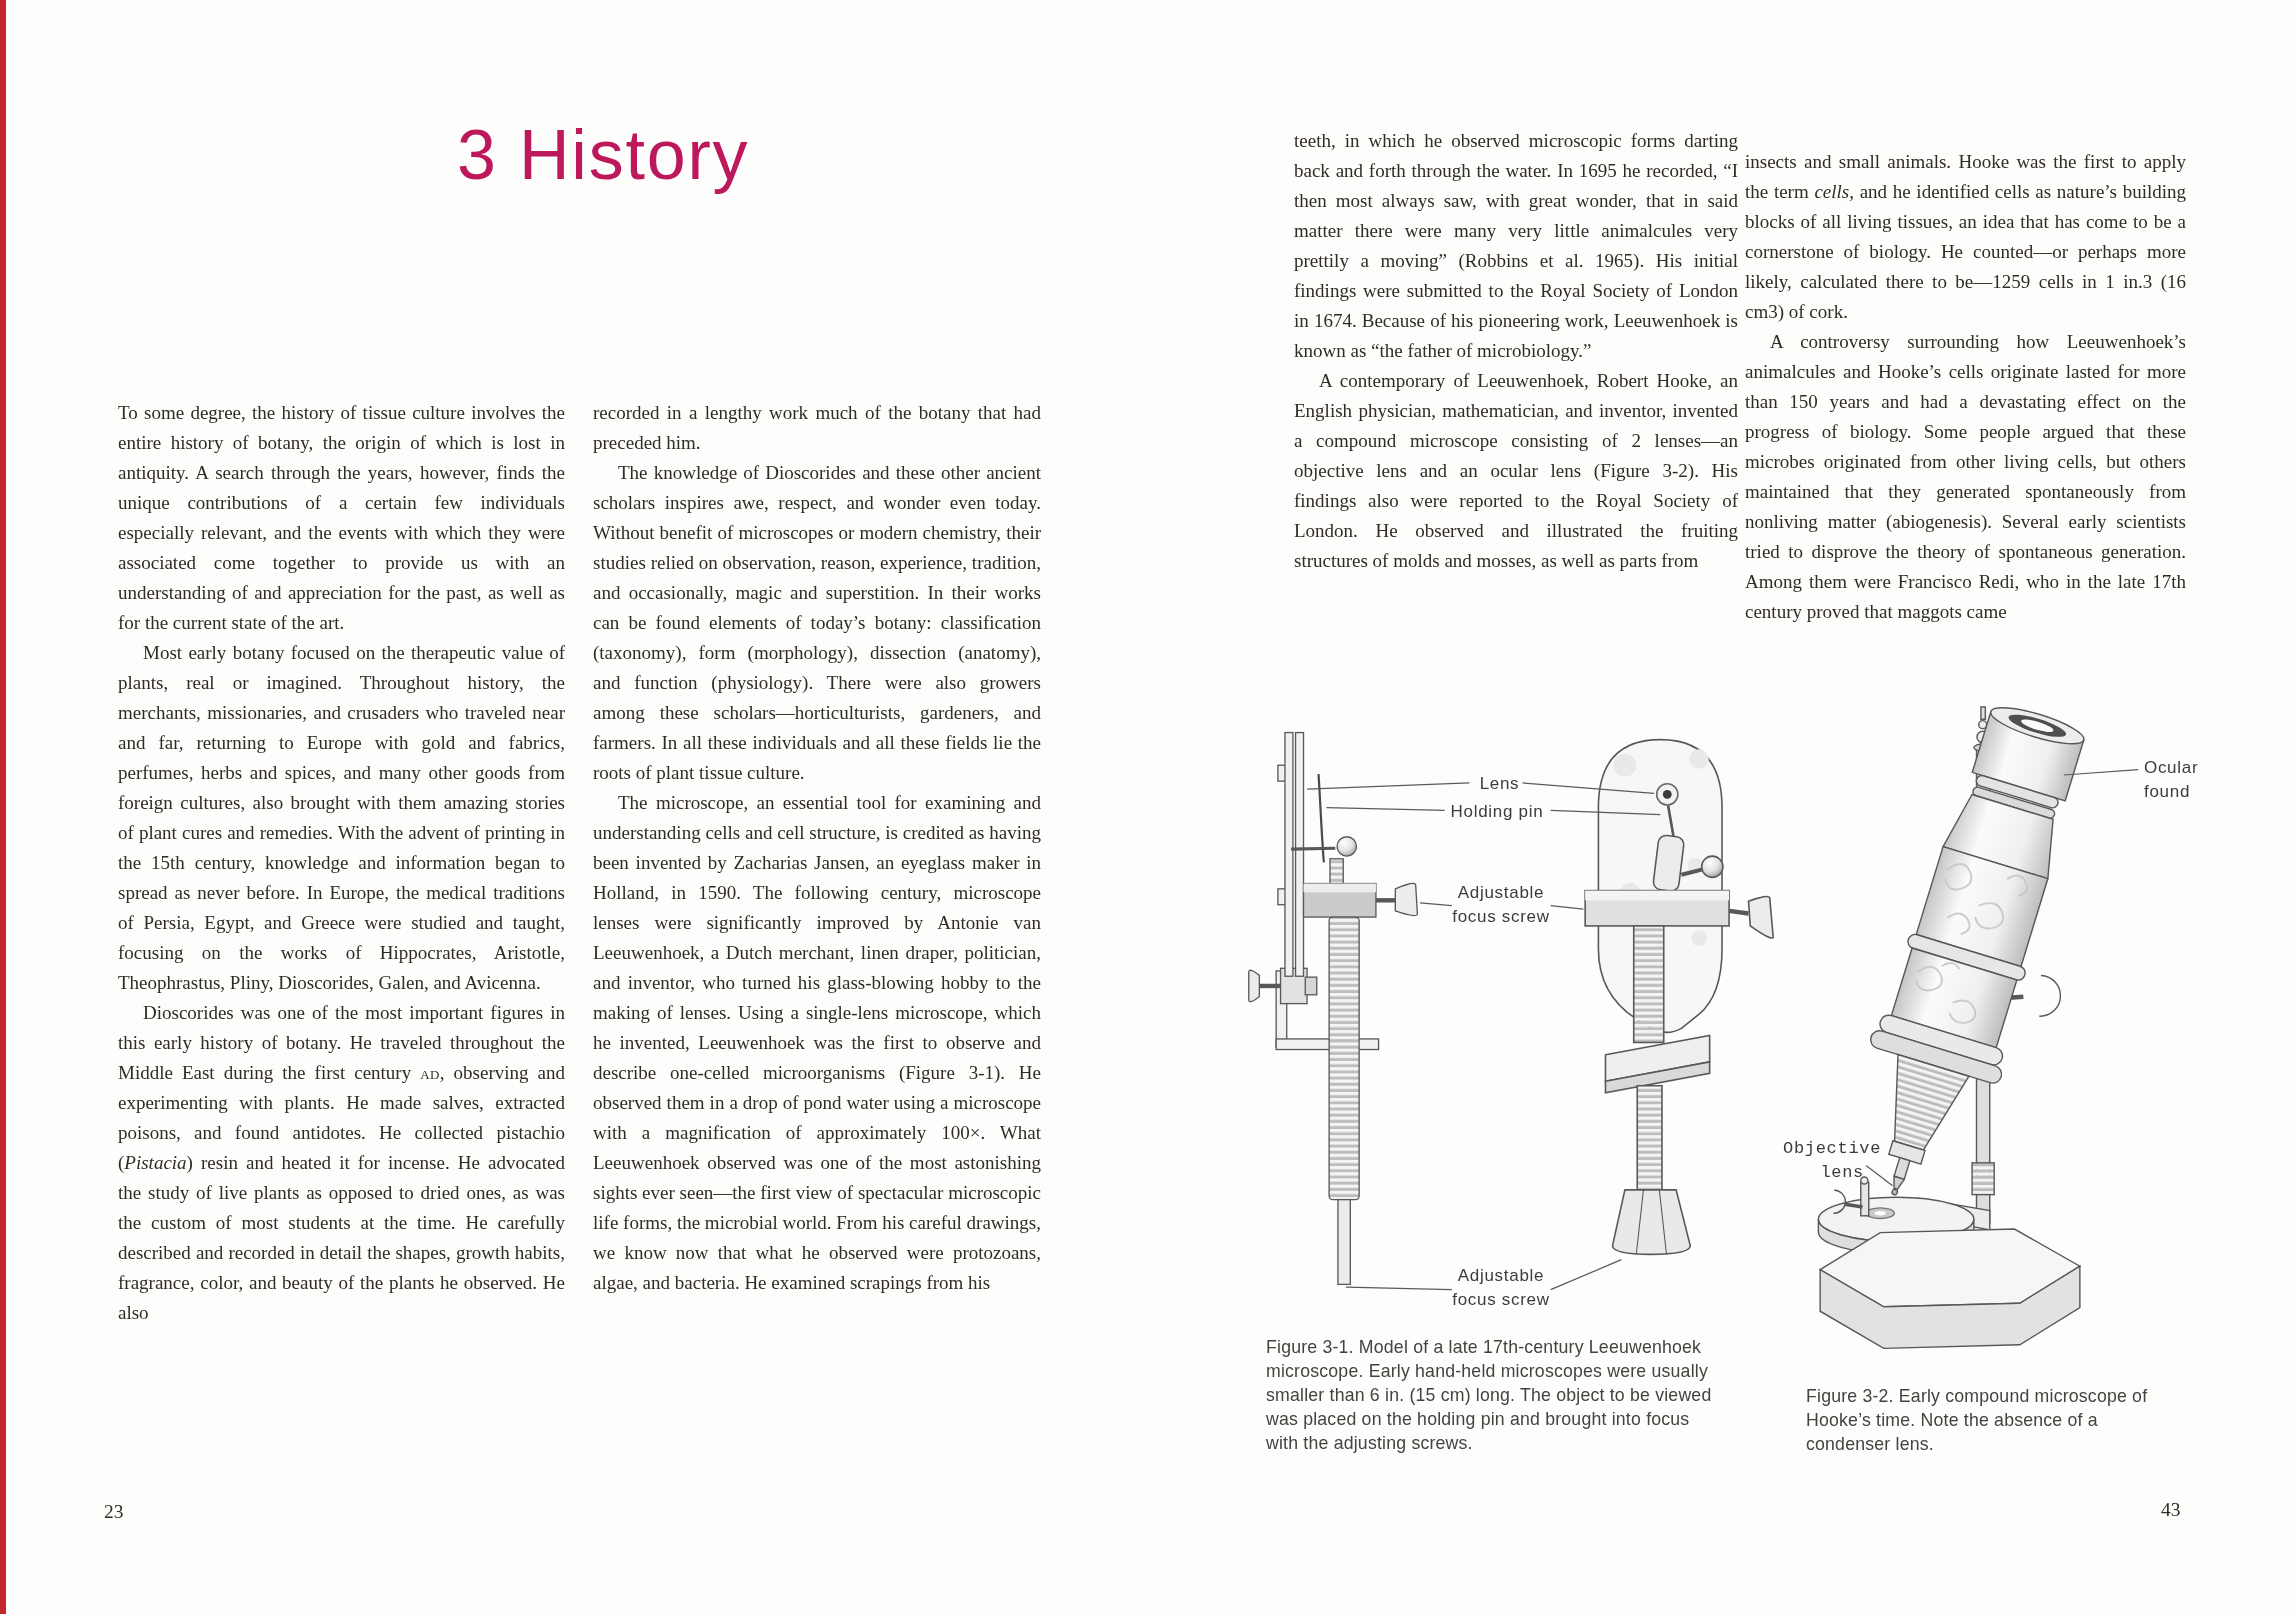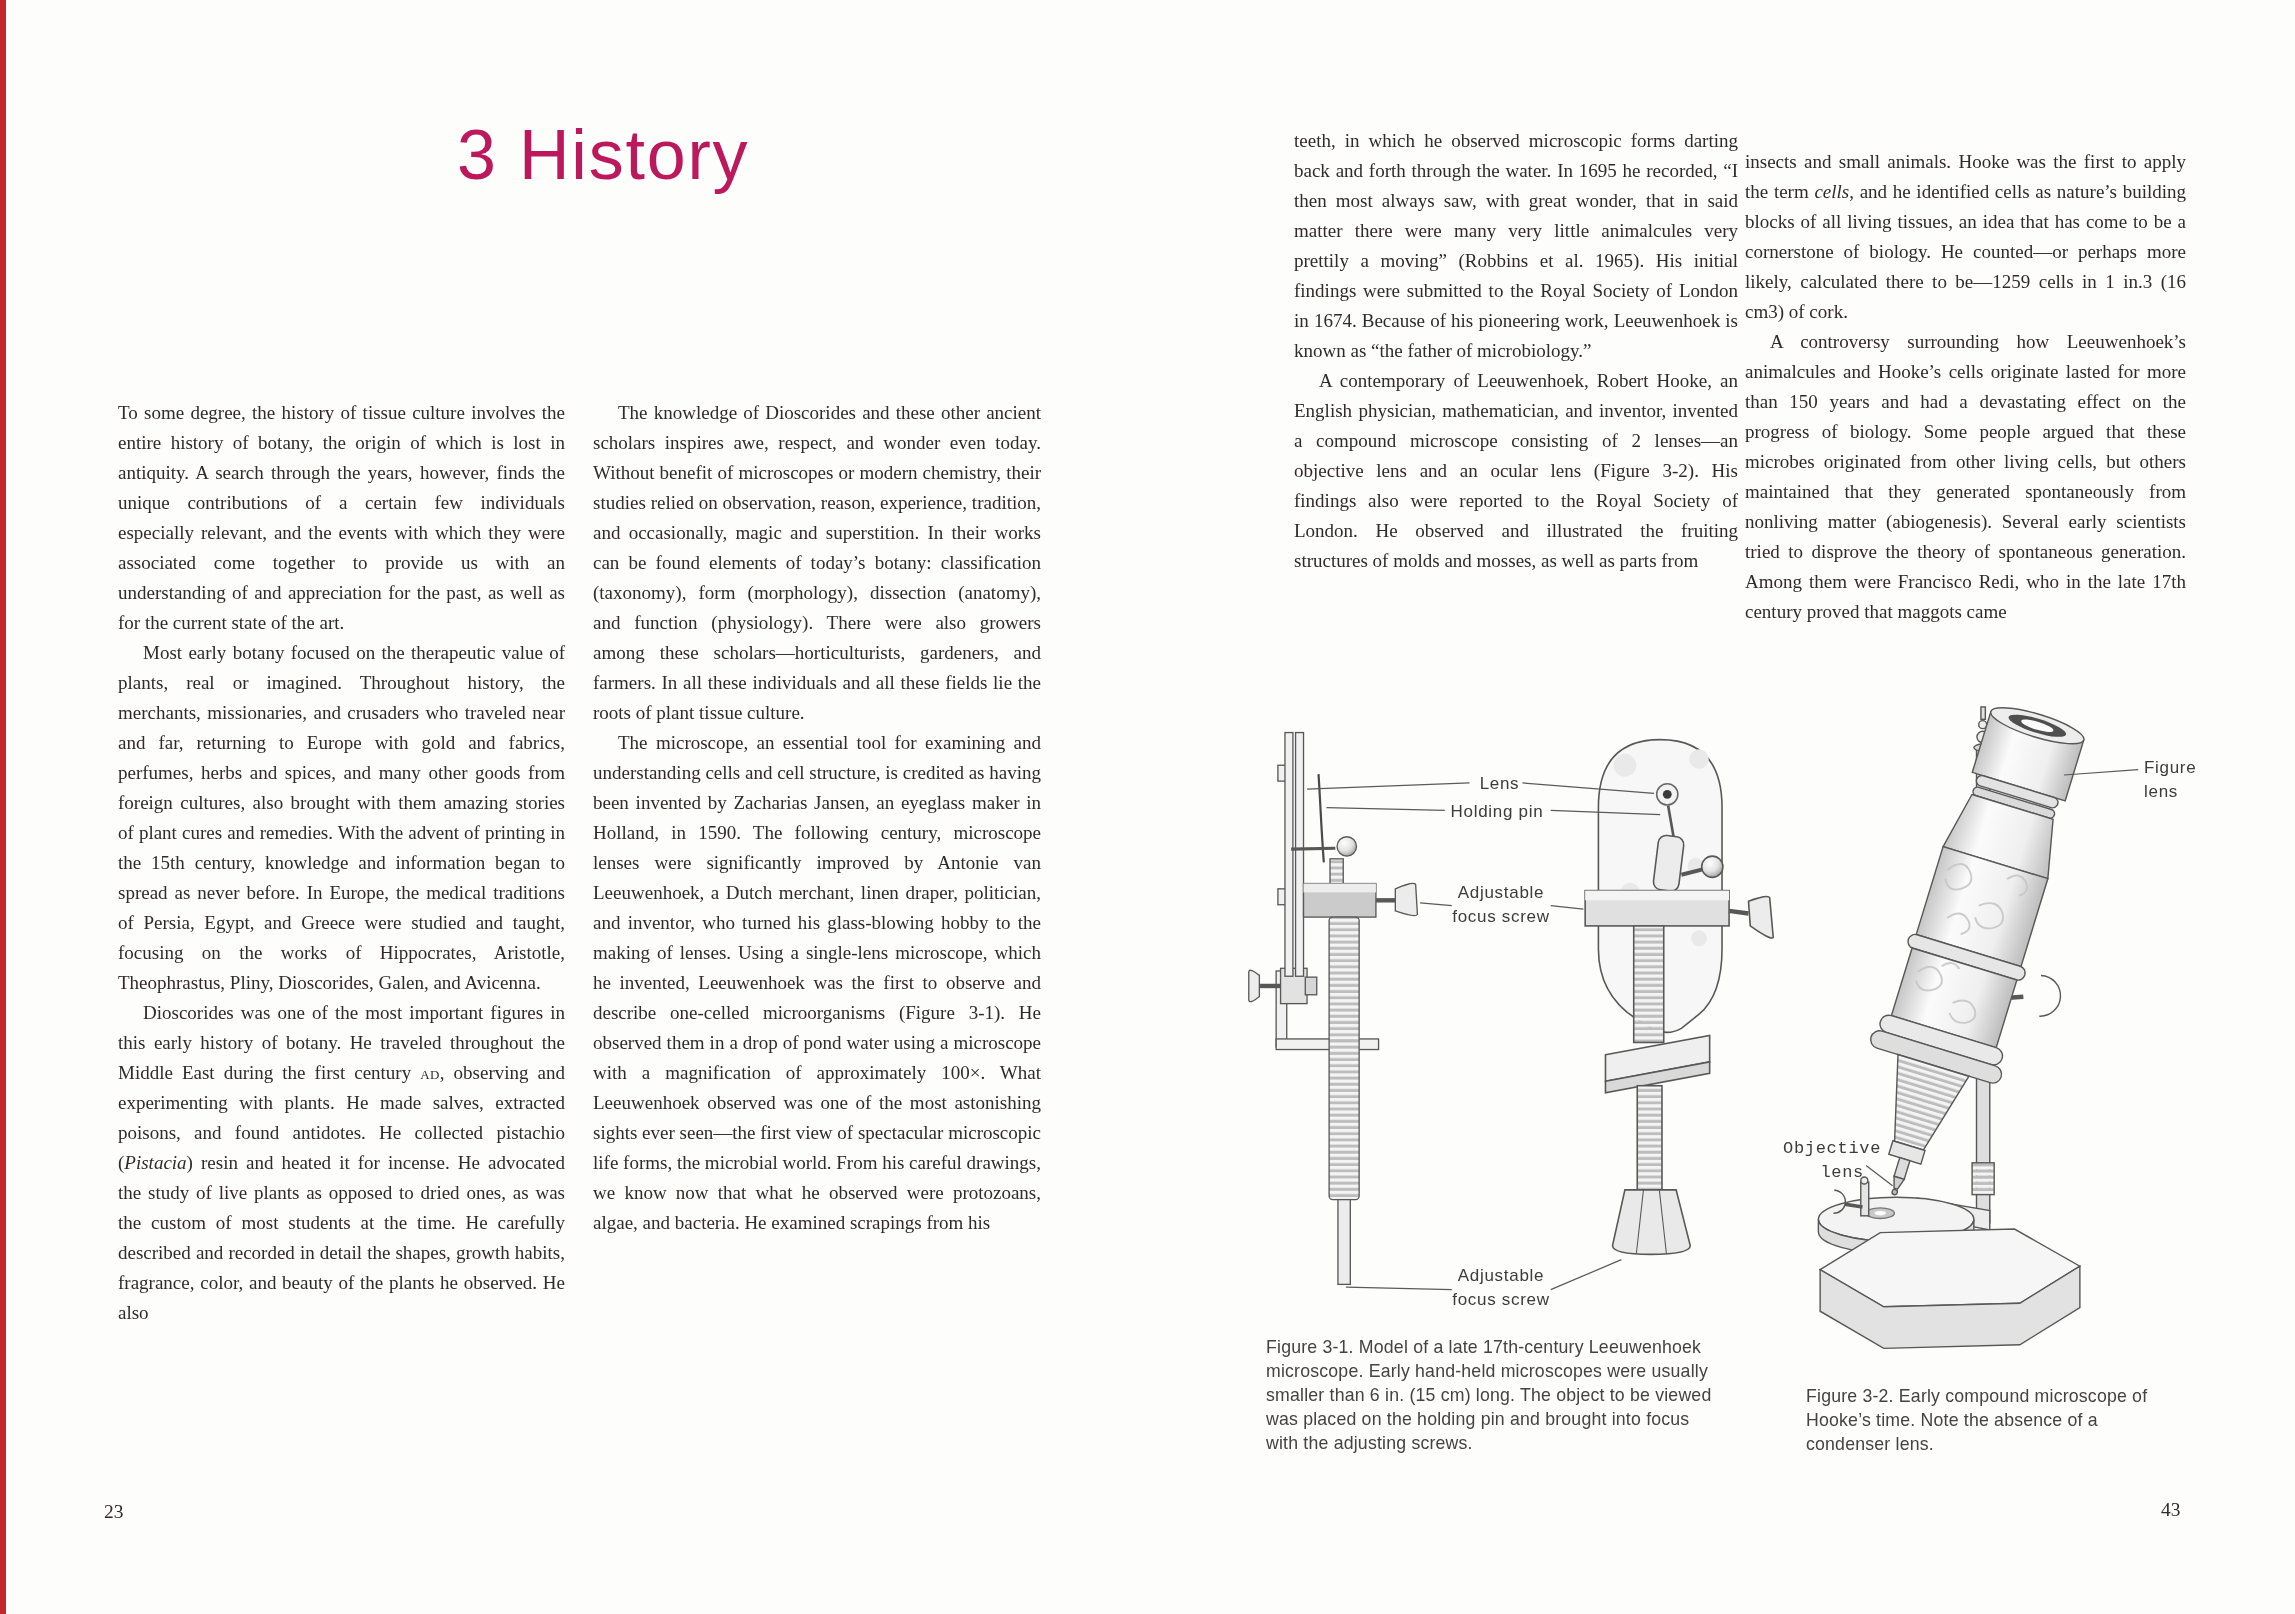--- a/index.html
+++ b/index.html
@@ -47,20 +47,21 @@
 <div class="abs" id="book-edge"></div>
 
 <div class="abs" id="chapter-title">3 History</div>
 
 <div class="abs col" id="l-col1">
     <p><span>To some degree, the history of tissue culture involves the entire history of botany, the origin of which is lost in antiquity. A search through the years, however, finds the unique contributions of a certain few individuals especially relevant, and the events with which they were associated come together to provide us with an understanding of and appreciation for the past, as well as for the current state of the art.</span></p>
     <p class="indent"><span>Most early botany focused on the therapeutic value of plants, real or imagined. Throughout history, the merchants, missionaries, and crusaders who traveled near and far, returning to Europe with gold and fabrics, perfumes, herbs and spices, and many other goods from foreign cultures, also brought with them amazing stories of plant cures and remedies. With the advent of printing in the 15th century, knowledge and information began to spread as never before. In Europe, the medical traditions of Persia, Egypt, and Greece were studied and taught, focusing on the works of Hippocrates, Aristotle, Theophrastus, Pliny, Dioscorides, Galen, and Avicenna.</span></p>
     <p class="indent"><span>Dioscorides was one of the most important figures in this early history of botany. He traveled throughout the Middle East during the first century </span><span class="sc">AD</span><span>, observing and experimenting with plants. He made salves, extracted poisons, and found antidotes. He collected pistachio (</span><em>Pistacia</em><span>) resin and heated it for incense. He advocated the study of live plants as opposed to dried ones, as was the custom of most students at the time. He carefully described and recorded in detail the shapes, growth habits, fragrance, color, and beauty of the plants he observed. He also</span></p>
   </div>
 <div class="abs col" id="l-col2">
+    <p><span>recorded in a lengthy work much of the botany that had preceded him.</span></p>
     <p class="indent"><span>The knowledge of Dioscorides and these other ancient scholars inspires awe, respect, and wonder even today. Without benefit of microscopes or modern chemistry, their studies relied on observation, reason, experience, tradition, and occasionally, magic and superstition. In their works can be found elements of today’s botany: classification (taxonomy), form (morphology), dissection (anatomy), and function (physiology). There were also growers among these scholars—horticulturists, gardeners, and farmers. In all these individuals and all these fields lie the roots of plant tissue culture.</span></p>
     <p class="indent"><span>The microscope, an essential tool for examining and understanding cells and cell structure, is credited as having been invented by Zacharias Jansen, an eyeglass maker in Holland, in 1590. The following century, microscope lenses were significantly improved by Antonie van Leeuwenhoek, a Dutch merchant, linen draper, politician, and inventor, who turned his glass-blowing hobby to the making of lenses. Using a single-lens microscope, which he invented, Leeuwenhoek was the first to observe and describe one-celled microorganisms (Figure 3-1). He observed them in a drop of pond water using a microscope with a magnification of approximately 100×. What Leeuwenhoek observed was one of the most astonishing sights ever seen—the first view of spectacular microscopic life forms, the microbial world. From his careful drawings, we know now that what he observed were protozoans, algae, and bacteria. He examined scrapings from his</span></p>
   </div>
 
 <div class="abs col" id="r-col1">
     <p><span>teeth, in which he observed microscopic forms darting back and forth through the water. In 1695 he recorded, “I then most always saw, with great wonder, that in said matter there were many very little animalcules very prettily a moving” (Robbins et al. 1965). His initial findings were submitted to the Royal Society of London in 1674. Because of his pioneering work, Leeuwenhoek is known as “the father of microbiology.”</span></p>
     <p class="indent"><span>A contemporary of Leeuwenhoek, Robert Hooke, an English physician, mathematician, and inventor, invented a compound microscope consisting of 2 lenses—an objective lens and an ocular lens (Figure 3-2). His findings also were reported to the Royal Society of London. He observed and illustrated the fruiting structures of molds and mosses, as well as parts from</span></p>
   </div>
 <div class="abs col" id="r-col2">
     <p><span>insects and small animals. Hooke was the first to apply the term </span><em>cells</em><span>, and he identified cells as nature’s building blocks of all living tissues, an idea that has come to be a cornerstone of biology. He counted—or perhaps more likely, calculated there to be—1259 cells in 1 in.3 (16 cm3) of cork.</span></p>
@@ -226,18 +227,18 @@
   <g stroke="#5a5a5a" stroke-width="1.4">
     <line x1="402" y1="97" x2="318" y2="103"></line>
     <line x1="94" y1="545" x2="124" y2="568"></line>
   </g>
 </svg>
 
 <div class="abs figlabel" id="label-lens">Lens</div>
 <div class="abs figlabel" id="label-holding-pin">Holding pin</div>
 <div class="abs figlabel" id="label-adj-upper">Adjustable focus screw</div>
 <div class="abs figlabel" id="label-adj-lower">Adjustable focus screw</div>
-<div class="abs figlabel" id="label-ocular">Figure lens</div>
+<div class="abs figlabel" id="label-ocular">Ocular found</div>
 <div class="abs figlabel" id="label-objective">Objective lens</div>
 
 <div class="abs caption" id="fig1-caption">Figure 3-1. Model of a late 17th-century Leeuwenhoek microscope. Early hand-held microscopes were usually smaller than 6 in. (15 cm) long. The object to be viewed was placed on the holding pin and brought into focus with the adjusting screws.</div>
 <div class="abs caption" id="fig2-caption">Figure 3-2. Early compound microscope of Hooke’s time. Note the absence of a condenser lens.</div>
 
 
 </body></html>

